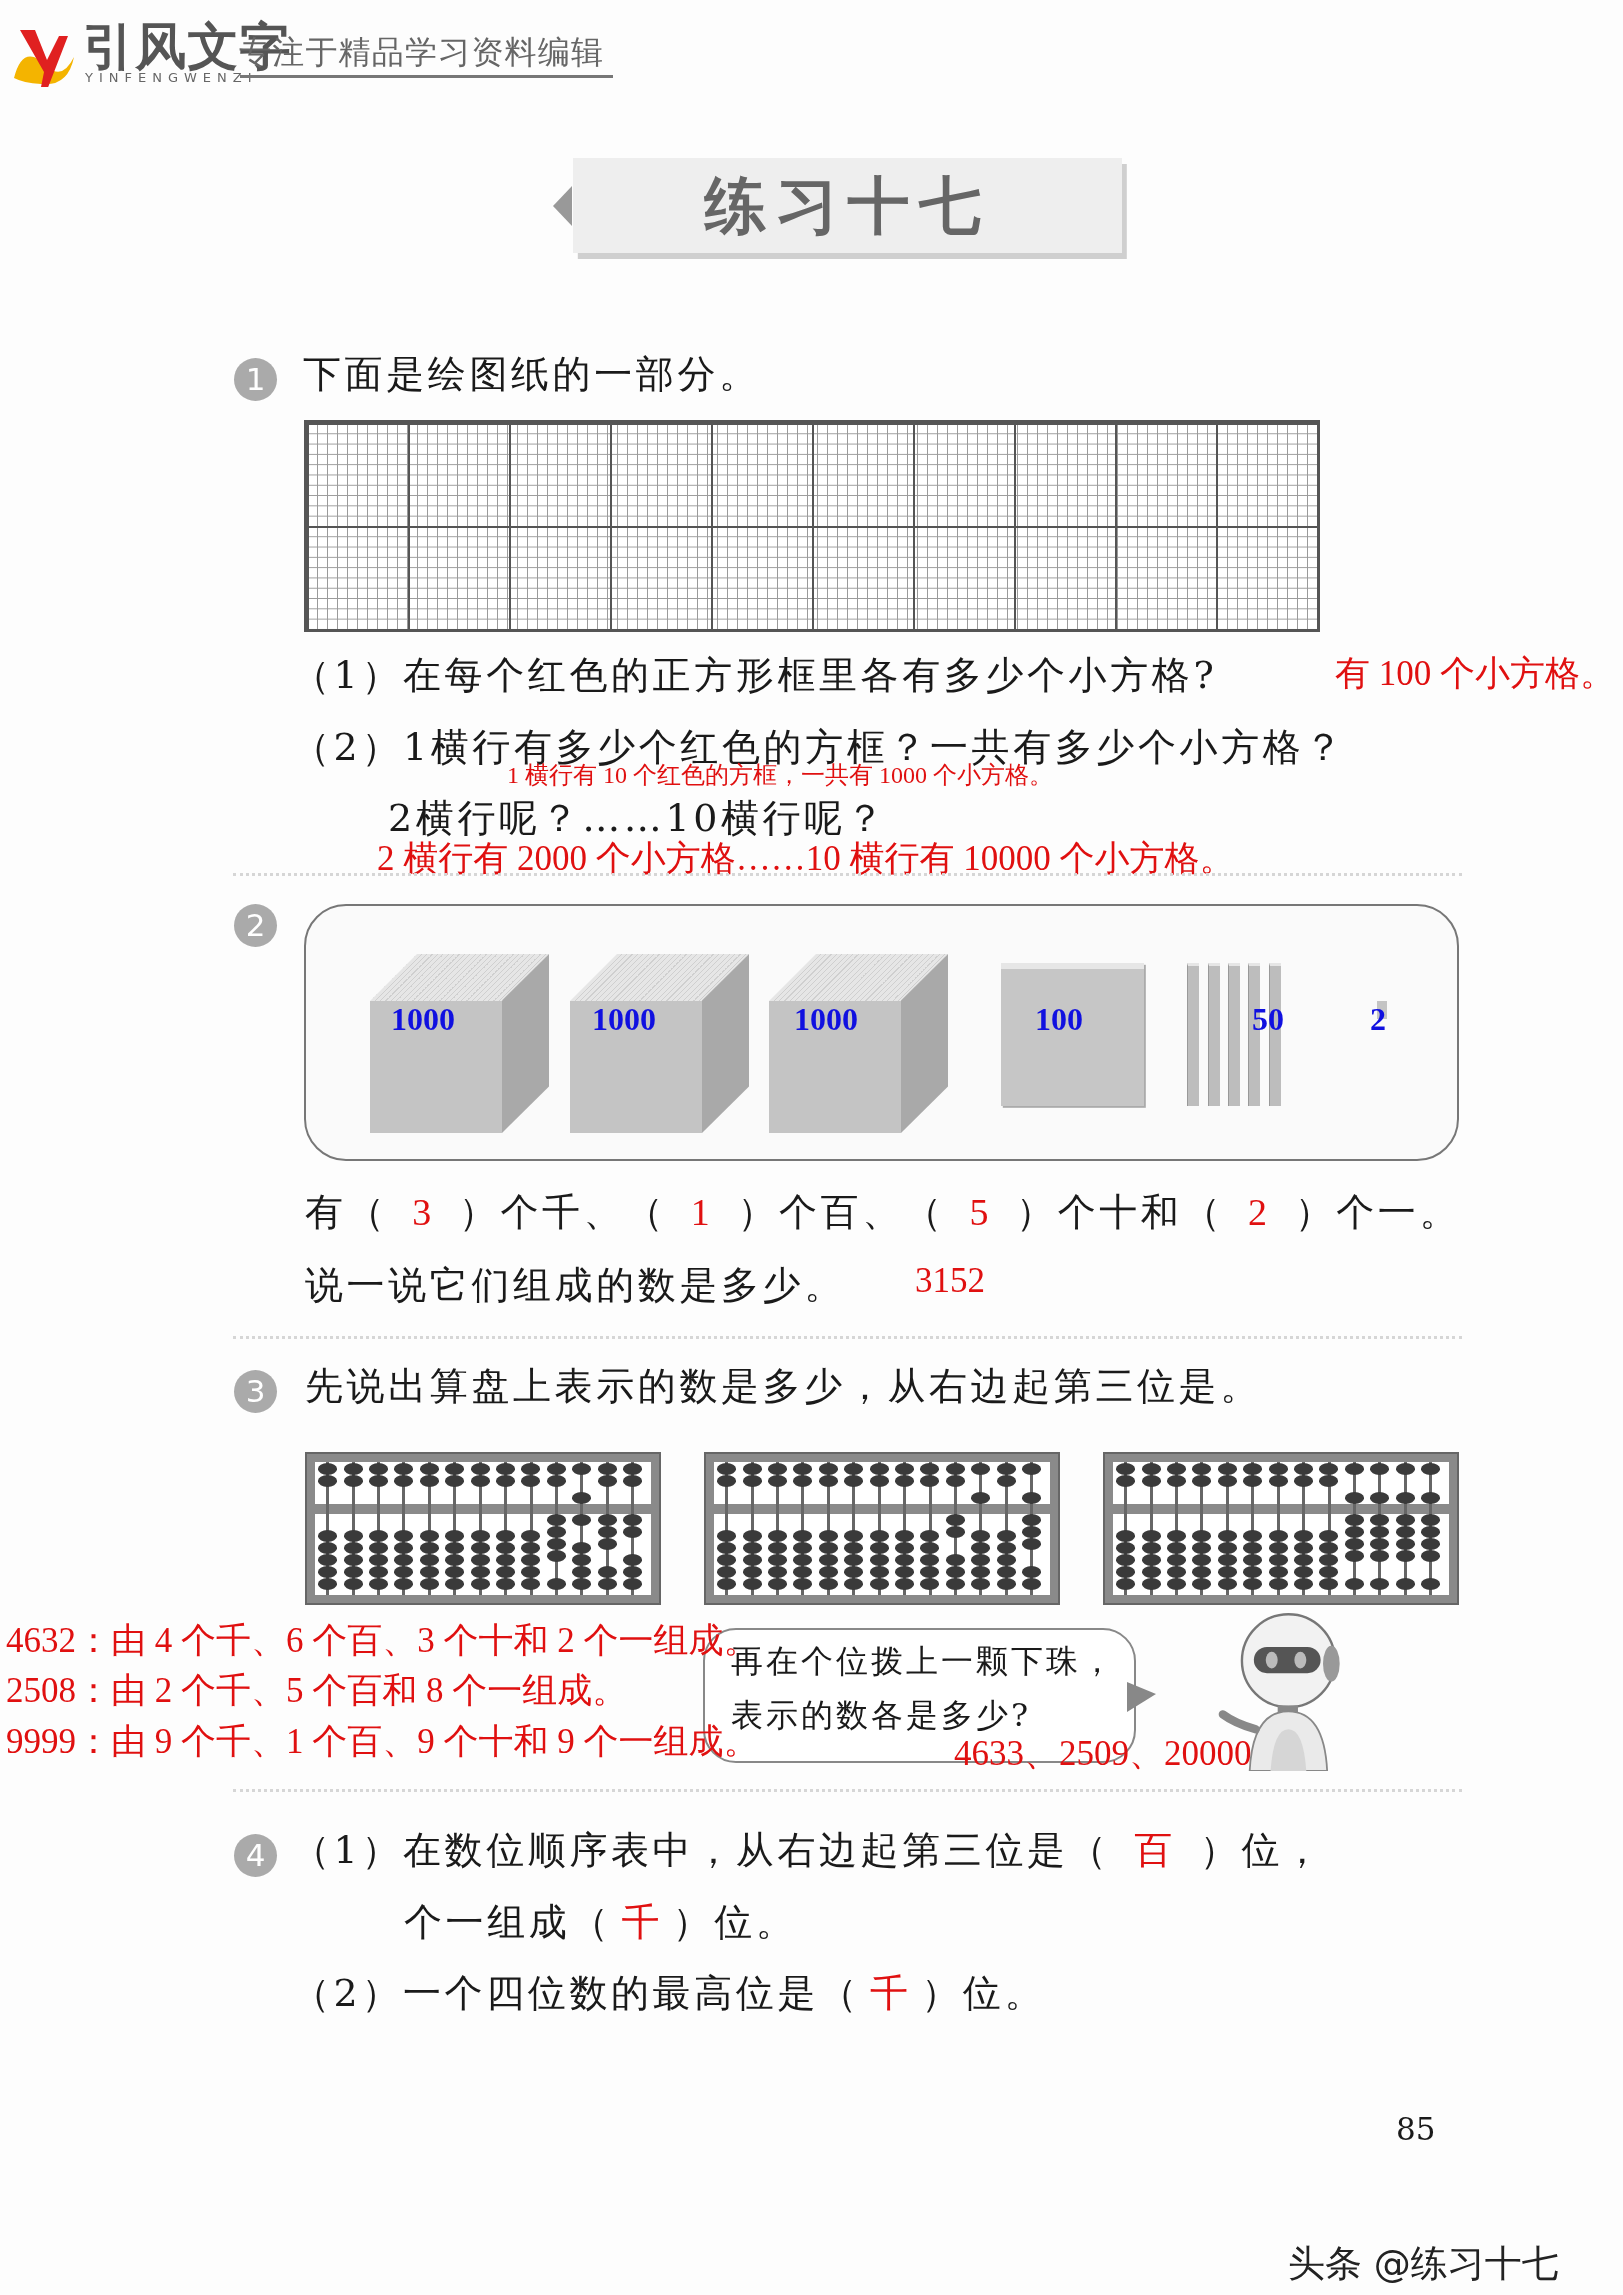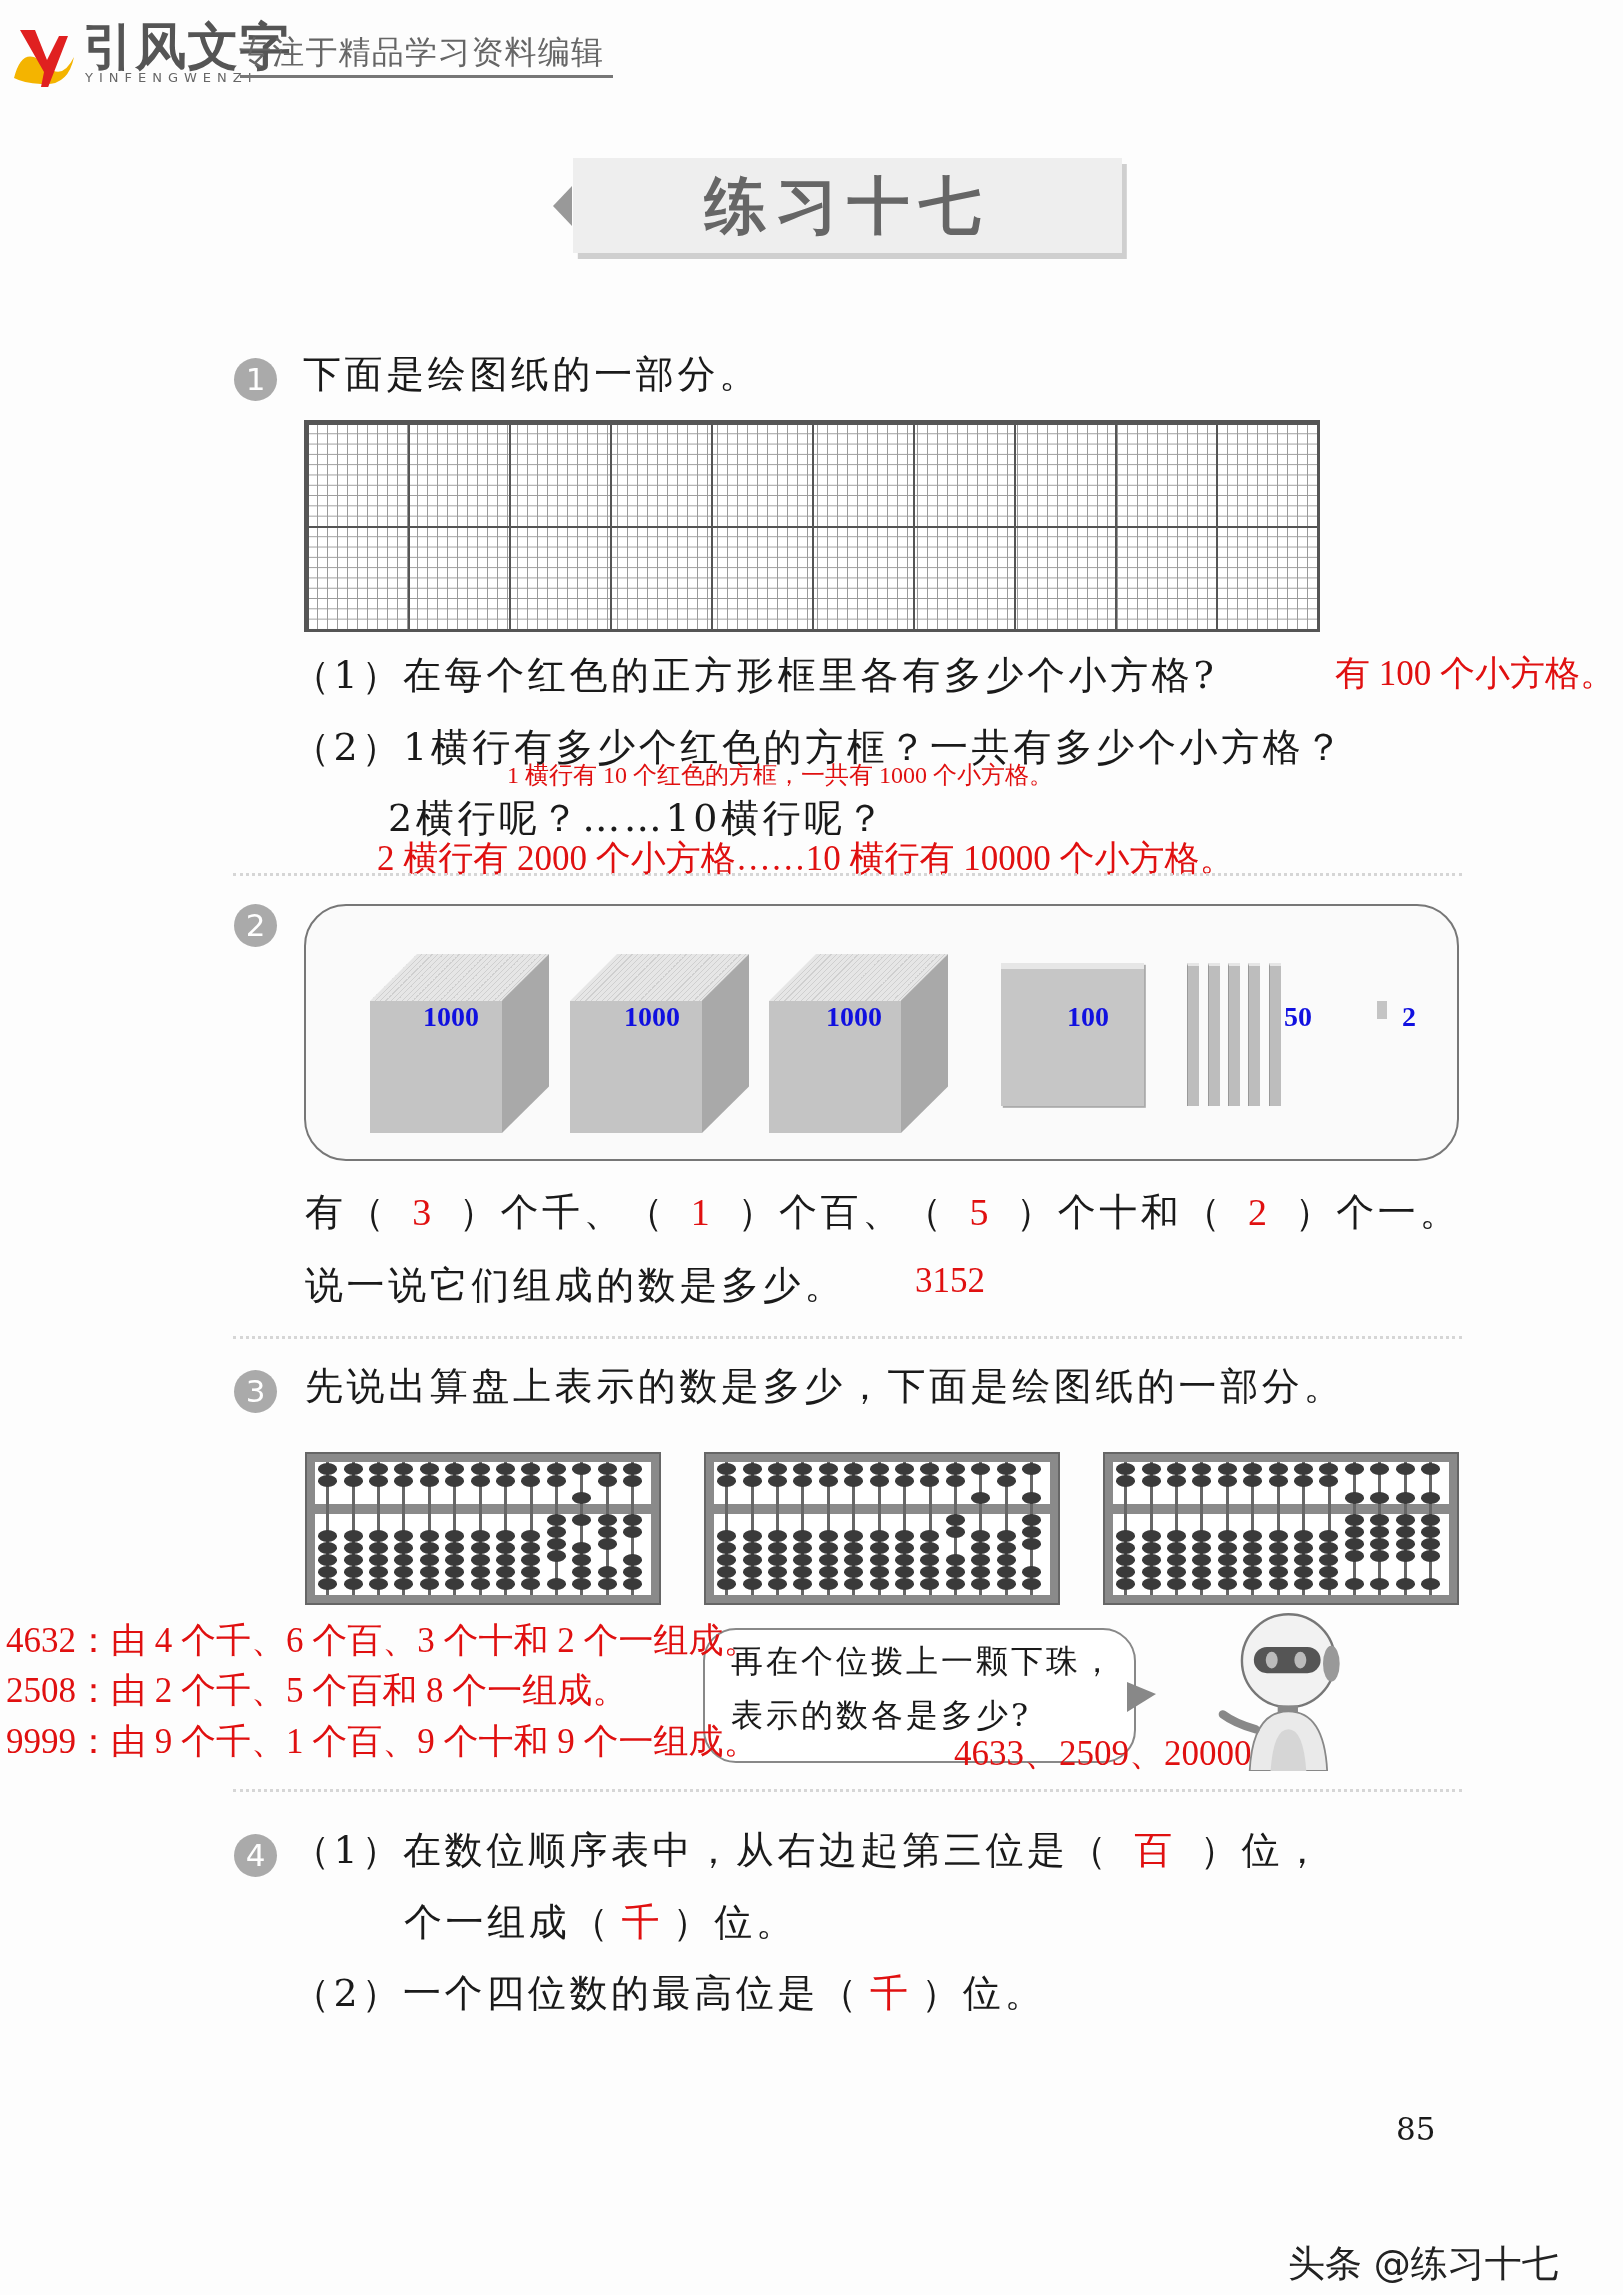--- a/index.html
+++ b/index.html
@@ -47,21 +47,21 @@
 
   
   .blocks-panel { left:304px; top:904px; width:1151px; height:253px; border:2.4px solid #777; border-radius:42px; background:#fafafa; }
   .cube { position:absolute; top:48px; width:179px; height:179px; }
   .cube .front { position:absolute; left:0; top:47px; width:132px; height:132px; background:#c4c4c4; }
   .cube .topf { position:absolute; left:0; top:0; width:132px; height:47px; background:repeating-linear-gradient(90deg,#e6e6e6 0 4.2px,#cfcfcf 4.2px 5.4px); transform:skewX(-45deg); transform-origin:bottom left; }
   .cube .side { position:absolute; left:132px; top:0; width:47px; height:179px; background:#a9a9a9; clip-path:polygon(0 26%,100% 0,100% 74%,0 100%); }
   .flat { position:absolute; left:695px; top:57px; width:143px; height:137px; background:#c6c6c6; border-top:6px solid #e6e6e6; box-shadow:1.8px 1.8px 0 #aaa; }
   .rod10 { position:absolute; top:57px; width:10.7px; height:140px; background:#bdbdbd; border-left:1.8px solid #999; border-top:3px solid #e6e6e6; }
   .unit { position:absolute; left:1071px; top:95px; width:9.5px; height:18px; background:#c4c4c4; }
-  .block-label { position:absolute; font-size:28px;margin-left:32px; }
+  .block-label { position:absolute; font-size:32px; }
 
   
   .abacus { position:absolute; top:1452px; width:352px; height:149px; background:#8a8a8a; border:2.4px solid #666; }
   .abacus-inner { position:absolute; left:8.3px; top:8.3px; right:8.3px; bottom:8.3px; background:#fff; }
   .abacus-beam { position:absolute; left:0; right:0; top:42px; height:9.5px; background:#8a8a8a; }
   .ab-rod { position:absolute; top:0; width:3px; height:100%; background:#666; }
   .bead { position:absolute; width:19px; height:11.3px; border-radius:50%; background:#3a3a3a; }
 
   
   .bubble { left:703px; top:1628px; width:429px; height:131px; border:2.4px solid #888; border-radius:33px; background:#fff; }
@@ -137,21 +137,21 @@
 
 <div class="abs q-text" style="left:305px;top:1187px;">
   <span>有（</span><span class="ans" style="padding:0 24px;">3</span><span>）个千、（</span><span class="ans" style="padding:0 24px;">1</span><span>）个百、（</span><span class="ans" style="padding:0 24px;">5</span><span>）个十和（</span><span class="ans" style="padding:0 24px;">2</span><span>）个一。</span>
 </div>
 <div class="abs q-text" style="left:305px;top:1260px;">说一说它们组成的数是多少。</div>
 <div class="abs ans" style="left:915px;top:1261px;font-size:35px;">3152</div>
 
 <div class="abs dotline" style="left:233px;top:1336px;width:1229px;"></div>
 
 <div class="abs badge" style="left:234px;top:1370px;">3</div>
-<div class="abs q-text" style="left:305px;top:1361px;">先说出算盘上表示的数是多少，下面是绘图纸的一部分。</div>
+<div class="abs q-text" style="left:305px;top:1361px;">先说出算盘上表示的数是多少，从右边起第三位是。</div>
 
 <div class="abacus" style="left:305px;">
     <div class="abacus-inner">
       <div class="abacus-beam"></div>
       <div class="ab-rod" style="left: 11.2px;"></div>
       <div class="bead" style="left: 3.2px; top: 1.2px;"></div>
       <div class="bead" style="left: 3.2px; top: 13px;"></div>
       <div class="bead" style="left: 3.2px; top: 68px;"></div>
       <div class="bead" style="left: 3.2px; top: 80px;"></div>
       <div class="bead" style="left: 3.2px; top: 92px;"></div>

